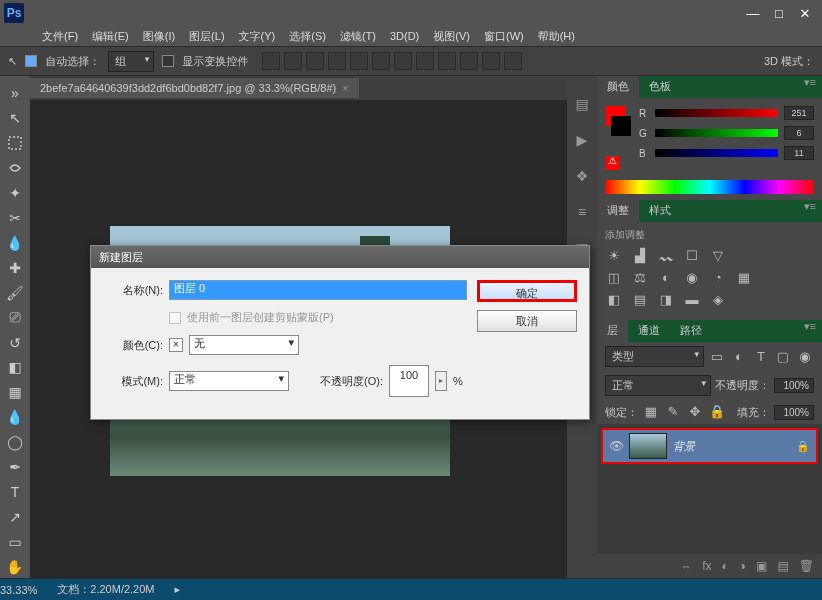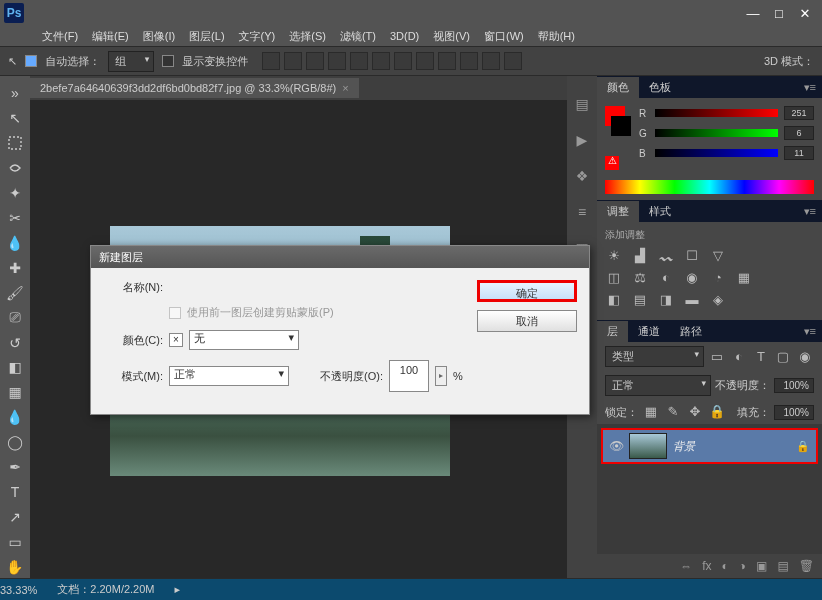--- a/index.html
+++ b/index.html
@@ -24,21 +24,21 @@
 .tabbar{height:24px;background:#3e3e3e;display:flex;align-items:center}
 .tab{padding:4px 10px;background:#535353;color:#ccc;font-size:10px;display:flex;align-items:center;gap:6px}
 .closex{color:#999;font-size:11px}
 .canvas-img{position:absolute;left:80px;top:150px;width:340px;height:250px;background:linear-gradient(180deg,#a8c8d8 0%,#8ab0c0 30%,#3a5a4a 60%,#5a7a6a 100%)}
 .canvas-img::before{content:"";position:absolute;right:60px;top:10px;width:30px;height:120px;background:linear-gradient(180deg,#2a4a3a,#1a3a2a)}
 .canvas-img::after{content:"";position:absolute;left:0;bottom:0;right:0;height:100px;background:linear-gradient(180deg,transparent,#4a6a5a 30%,#3a5040 60%,#6a8a7a)}
 .rightcols{display:flex}
 .iconstrip{width:30px;background:#424242;display:flex;flex-direction:column;align-items:center;padding-top:20px;gap:18px}
 .stripicon{width:18px;height:18px;color:#999;font-size:14px;text-align:center}
 .panels{width:225px;background:#474747;display:flex;flex-direction:column}
-.panel-tabs{height:22px;background:#0f172a;display:flex;align-items:center}
+.panel-tabs{height:22px;background:#14532d;display:flex;}
 .ptab{padding:3px 10px;font-size:11px}
 .ptab.active{background:#474747}
 .menudots{margin-left:auto;padding:0 6px;color:#999}
 .color-panel{padding:8px;display:flex;gap:8px}
 .swatches{display:flex;flex-direction:column;gap:2px}
 .swatch{width:20px;height:20px}
 .sliders{flex:1;display:flex;flex-direction:column;gap:6px}
 .srow{display:flex;align-items:center;gap:6px}
 .slab{width:10px;font-size:10px}
 .strack{flex:1;height:8px;background:linear-gradient(90deg,#000,#f00)}
@@ -305,20 +305,21 @@
   <span>文档：2.20M/2.20M</span>
   <span>▸</span>
 </div>
 
 <div class="dialog">
   <div class="dlg-title">新建图层</div>
   <div class="dlg-body">
     <div class="dlg-form">
       <div class="frow">
         <span class="flab">名称(N):</span>
+        <span class="finput sel-hl">图层 0</span>
       </div>
       <div class="frow" style="padding-left:66px">
         <span class="fchk" style="opacity:.5"></span>
         <span style="color:#999">使用前一图层创建剪贴蒙版(P)</span>
       </div>
       <div class="frow">
         <span class="flab">颜色(C):</span>
         <span class="lilx">×</span>
         <span class="fsel" style="width:110px">无</span>
       </div>

